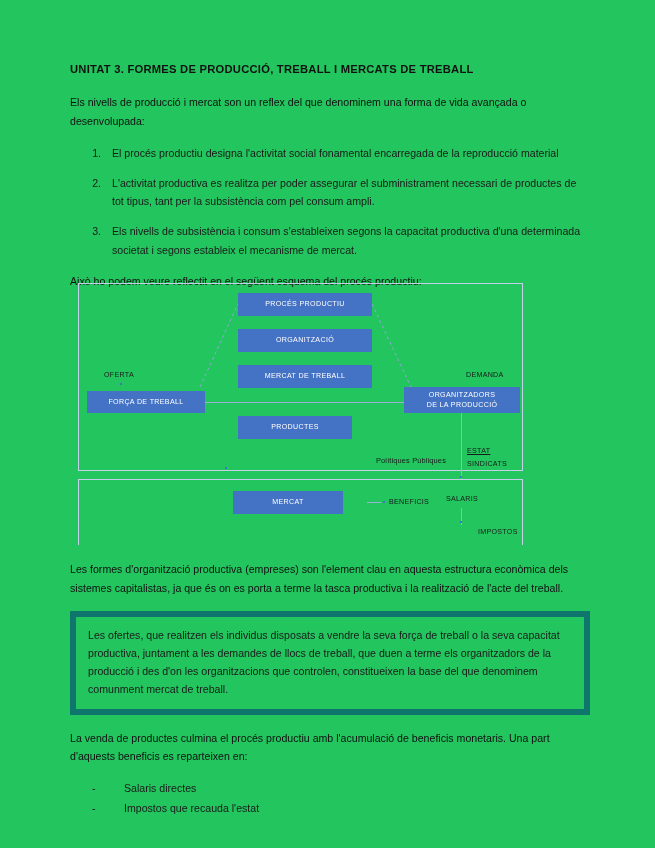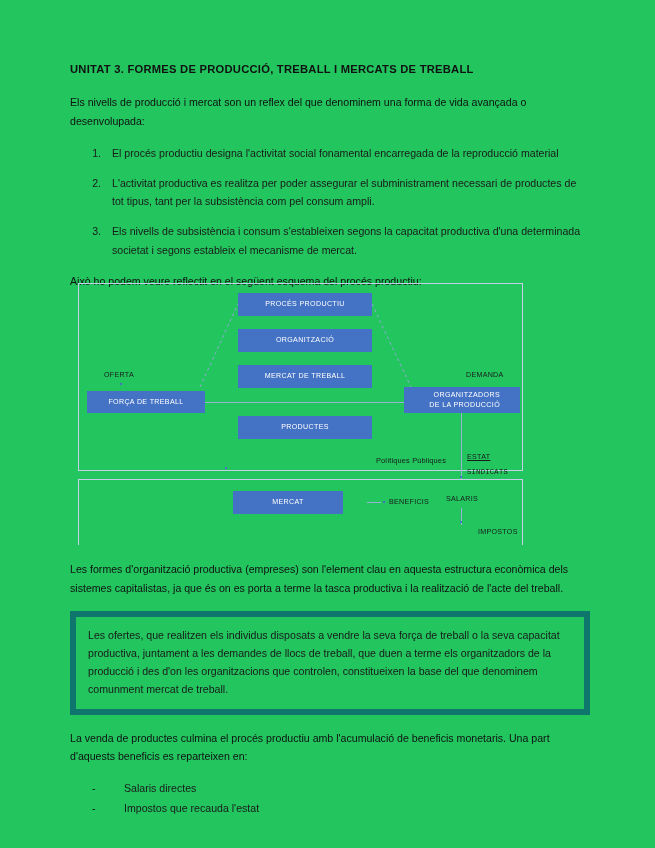--- a/index.html
+++ b/index.html
@@ -110,21 +110,21 @@
   }
   .dbox {
     position: absolute;
     background: #4472c4;
     color: #ffffff;
     font-size: 7.1px;
     letter-spacing: 0.35px;
     display: flex;
     align-items: center;
     justify-content: center;
-    text-align: right;
+    text-align: center;
     line-height: 1.45;
     box-sizing: border-box;
     padding: 2px 20px;
   }
   .dlabel {
     position: absolute;
     font-size: 7.1px;
     letter-spacing: 0.3px;
     color: #1a1a1a;
     white-space: nowrap;
@@ -187,41 +187,41 @@
       <line x1="122" y1="104" x2="160" y2="21" stroke="#8fa8d2" stroke-width="1" stroke-dasharray="3 3"></line>
       <line x1="294" y1="21" x2="333" y2="104" stroke="#8fa8d2" stroke-width="1" stroke-dasharray="3 3"></line>
     </svg>
 
     <div class="dbox" style="left:160px; top:10px; width:134px; height:23px;">PROCÉS PRODUCTIU</div>
 
     <div class="dbox" style="left:160px; top:46px; width:134px; height:23px;">ORGANITZACIÓ</div>
 
     <div class="dbox" style="left:160px; top:82px; width:134px; height:23px;">MERCAT DE TREBALL</div>
 
-    <div class="dbox" style="left:160px; top:133px; width:134px; height:23px;">PRODUCTES</div>
+    <div class="dbox" style="left:160px; top:133px; width:114px; height:23px;">PRODUCTES</div>
 
     <div class="dbox" style="left:9px; top:108px; width:118px; height:22px;">FORÇA DE TREBALL</div>
 
     <div class="dbox" style="left:326px; top:104px; width:116px; height:26px;">ORGANITZADORS DE LA PRODUCCIÓ</div>
 
     <div class="hline" style="left:127px; top:119px; width:199px;"></div>
 
     <div class="vline" style="left:383px; top:130px; height:66px;"></div>
 
     <div class="dot" style="left:382px; top:193px;"></div>
 
     <span class="dlabel" style="left:26px; top:88px;">OFERTA</span>
     <div class="dot" style="left:42px; top:100px;"></div>
 
     <span class="dlabel" style="left:388px; top:88px;">DEMANDA</span>
 
     <span class="dlabel mixed" style="left:298px; top:173px;">Polítiques Públiques</span>
 
-    <span class="dlabel" style="left:389px; top:170px;text-decoration:underline;">ESTAT</span>
-    <span class="dlabel" style="left:389px; top:185px;font-family:Liberation Mono, monospace;">SINDICATS</span>
+    <span class="dlabel" style="left:389px; top:164px;text-decoration:underline;">ESTAT</span>
+    <span class="dlabel" style="left:389px; top:177px;">SINDICATS</span>
 
     <div class="dot" style="left:147px; top:184px;"></div>
 
     <div class="dbox" style="left:155px; top:208px; width:110px; height:23px;">MERCAT</div>
 
     <div class="hline" style="left:289px; top:219px; width:14px;"></div>
     <div class="dot" style="left:305px; top:218px;"></div>
 
     <span class="dlabel" style="left:311px; top:215px;">BENEFICIS</span>
 

